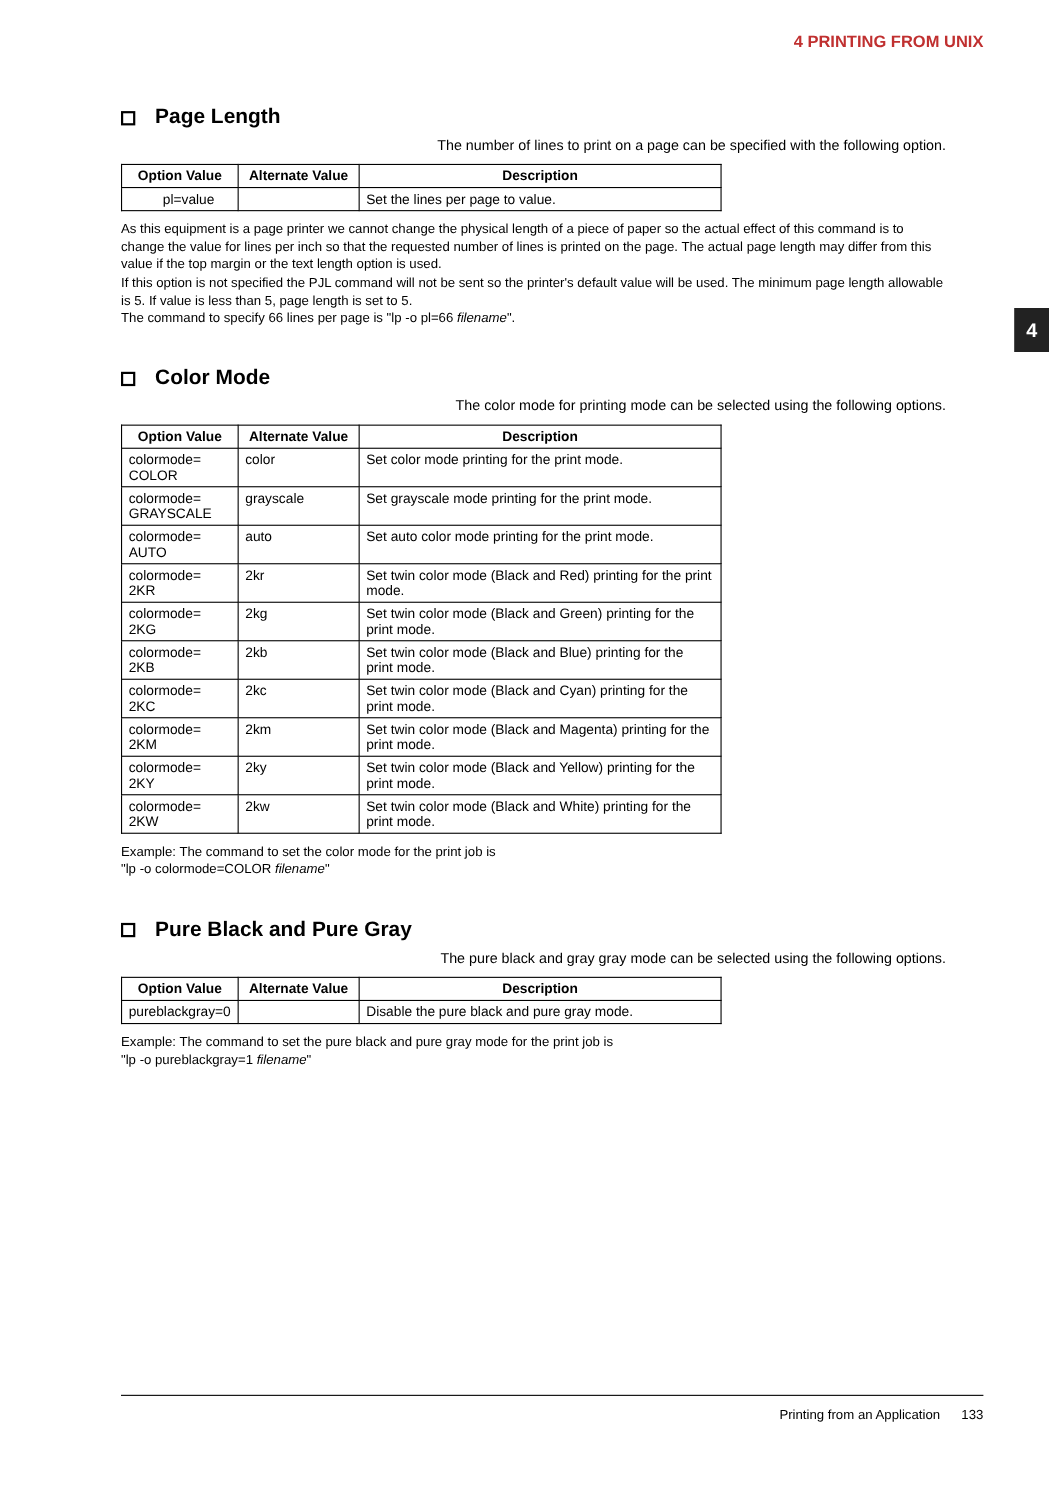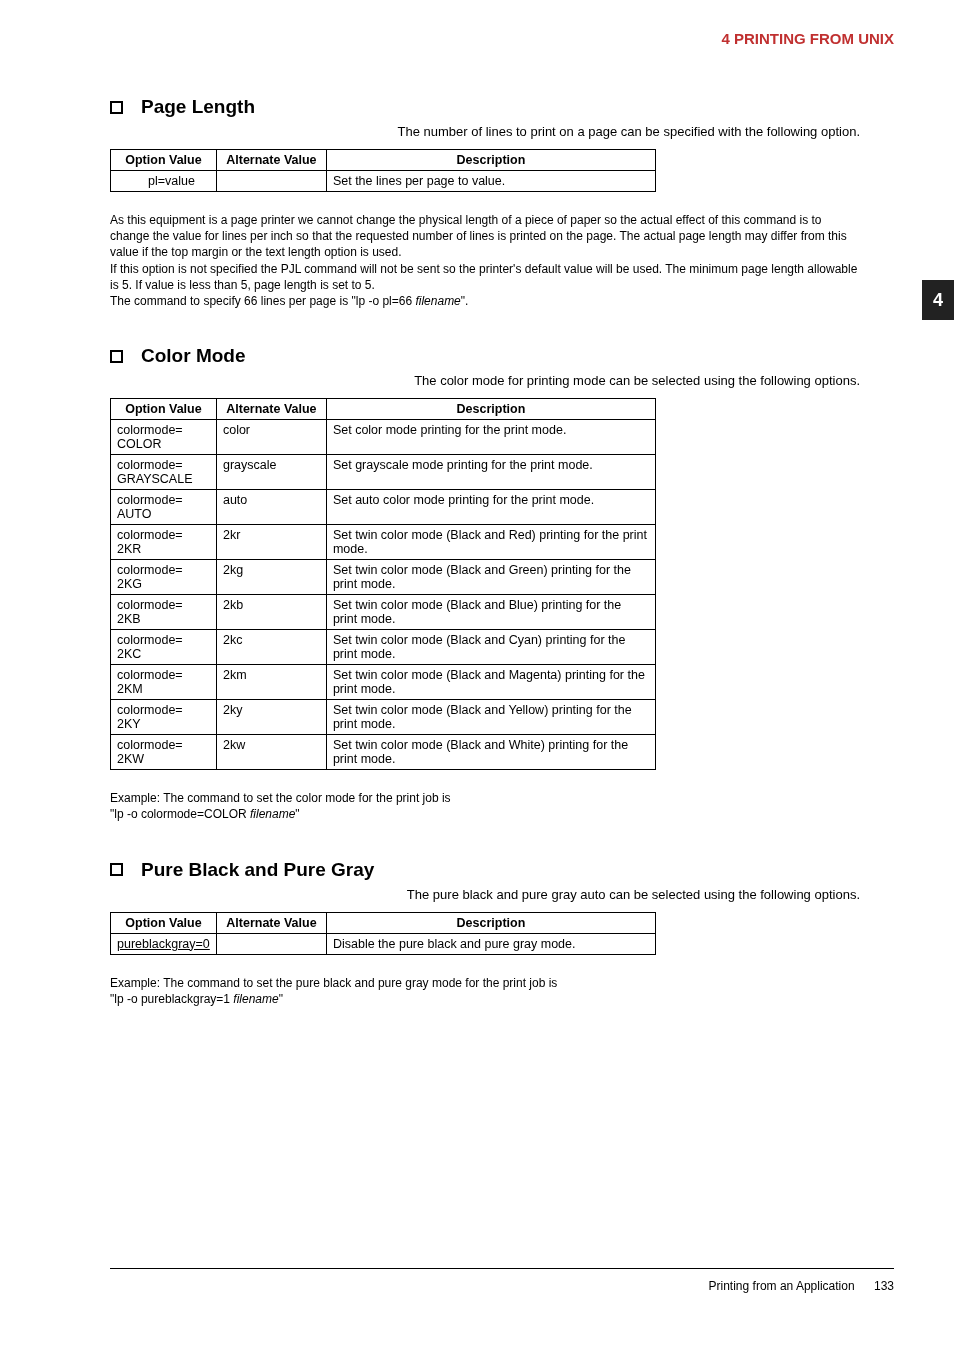--- a/index.html
+++ b/index.html
@@ -53,21 +53,21 @@
       width: 13px;
       height: 13px;
       border: 2px solid #000;
       position: relative;
       margin-right: 2px;
     }
     .intro-text { font-size: 13px; margin-bottom: 10px; text-align: right; }
     .body-text { font-size: 12px; line-height: 1.35; }
     table {
       border-collapse: collapse;
-      margin-bottom: 20px;
+      margin-bottom: 8px;
     }
     table.narrow { width: 546px; }
     th, td {
       border: 1px solid #000;
       padding: 3px 6px;
       font-size: 12.5px;
       text-align: left;
       vertical-align: top;
     }
     th {
@@ -209,33 +209,33 @@
 
   <div class="body-text">Example: The command to set the color mode for the print job is</div>
   <div class="body-text">
     <span>"lp -o colormode=COLOR </span><span class="italic">filename</span><span>"</span>
   </div>
 
   <div class="section-heading section-gap">
     <span class="checkbox-icon"></span>
     <span>Pure Black and Pure Gray</span>
   </div>
-  <div class="intro-text">The pure black and pure gray auto can be selected using the following options.</div>
+  <div class="intro-text">The pure black and gray gray mode can be selected using the following options.</div>
 
   <table class="narrow">
     <thead>
       <tr>
         <th class="col-opt">Option Value</th>
         <th class="col-alt">Alternate Value</th>
         <th class="col-desc">Description</th>
       </tr>
     </thead>
     <tbody>
         <tr>
-          <td style="white-space: pre-line; text-decoration: underline;">pureblackgray=0</td>
+          <td style="white-space: pre-line;">pureblackgray=0</td>
           <td></td>
           <td>Disable the pure black and pure gray mode.</td>
         </tr>
       </tbody>
   </table>
 
   <div class="body-text">Example: The command to set the pure black and pure gray mode for the print job is</div>
   <div class="body-text">
     <span>"lp -o pureblackgray=1 </span><span class="italic">filename</span><span>"</span>
   </div>

